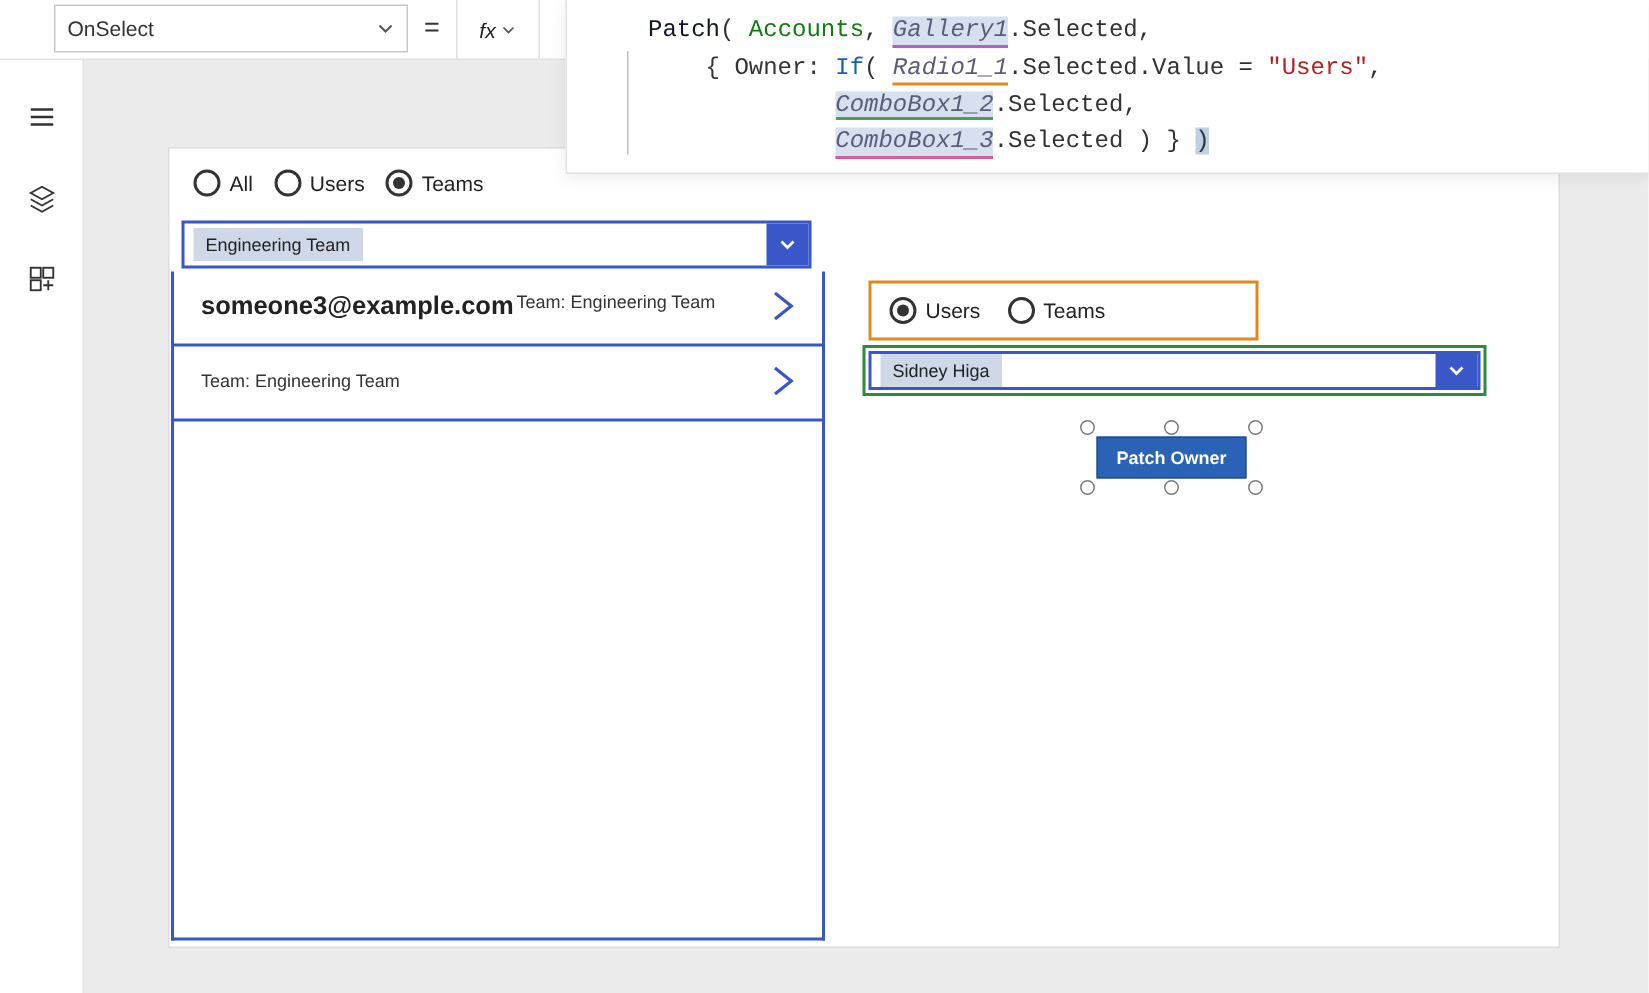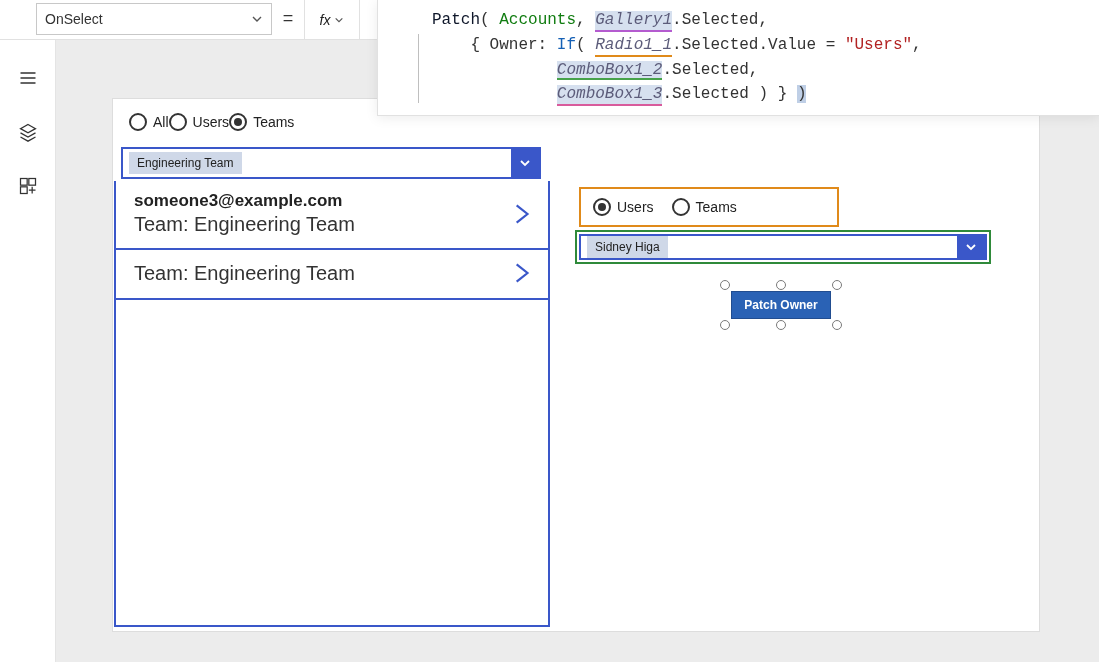--- a/index.html
+++ b/index.html
@@ -142,21 +142,21 @@
       width: 928px;
       height: 534px;
       background: #fff;
       border: 1px solid #ddd;
     }
 
     
     .radios-left {
       position: absolute;
       left: 16px; top: 14px;
-      display: flex; align-items: center; 
+      display: flex; align-items: center; gap: 14px;
       font-size: 14px;
     }
     .radio { display: inline-flex; align-items: center; gap: 6px; cursor: pointer; }
     .rcirc { width: 18px; height: 18px; border: 2px solid #333; border-radius: 50%; display: inline-flex; align-items: center; justify-content: center; }
     .rcirc.sel::after { content: ""; width: 8px; height: 8px; border-radius: 50%; background: #333; display: block; }
 
     .combo-teams {
       position: absolute;
       left: 8px; top: 48px;
       width: 420px; height: 32px;
@@ -176,23 +176,23 @@
       left: 1px; top: 82px;
       width: 436px; height: 446px;
       border: 2px solid #3a57c9;
       border-top: none;
     }
     .gallery-row {
       border-bottom: 2px solid #3a57c9;
       padding: 10px 14px 12px 18px;
       display: flex; align-items: center; justify-content: space-between;
     }
-    .gallery-row .txt { display: flex; flex-direction: column; gap: 2px; }
+    .gallery-row .txt { display: flex; flex-direction: row; gap: 2px; }
     .t-main { font-size: 17px; font-weight: 600; color: #222; }
-    .t-sub { font-size: 20px; color: #333; }
+    .t-sub { font-size: 12px; color: #333; }
     .row-chev { color: #3a57c9; }
 
     
     .radios-right {
       position: absolute;
       left: 466px; top: 88px;
       width: 260px; height: 40px;
       border: 2px solid #e08a1a;
       display: flex; align-items: center; gap: 18px;
       padding-left: 12px;

